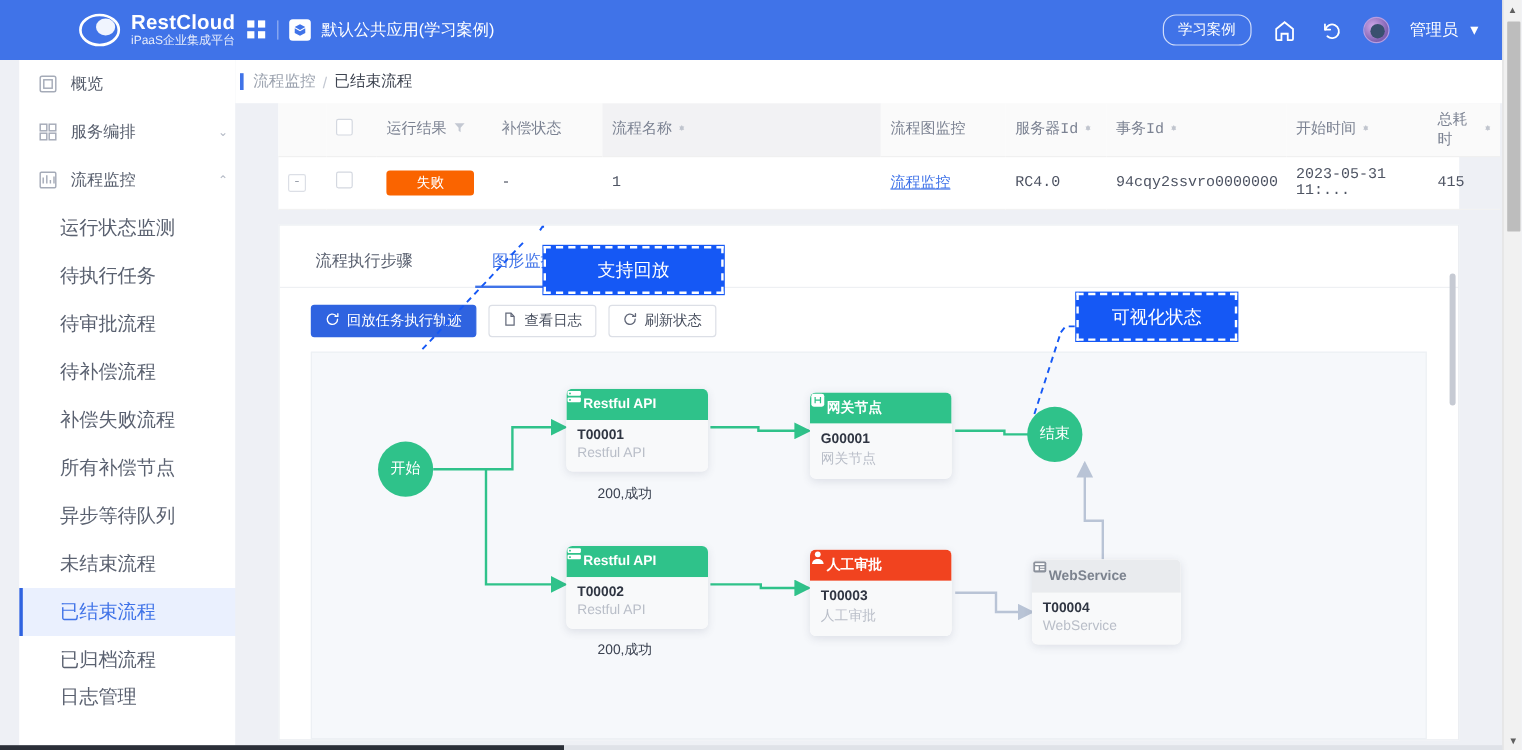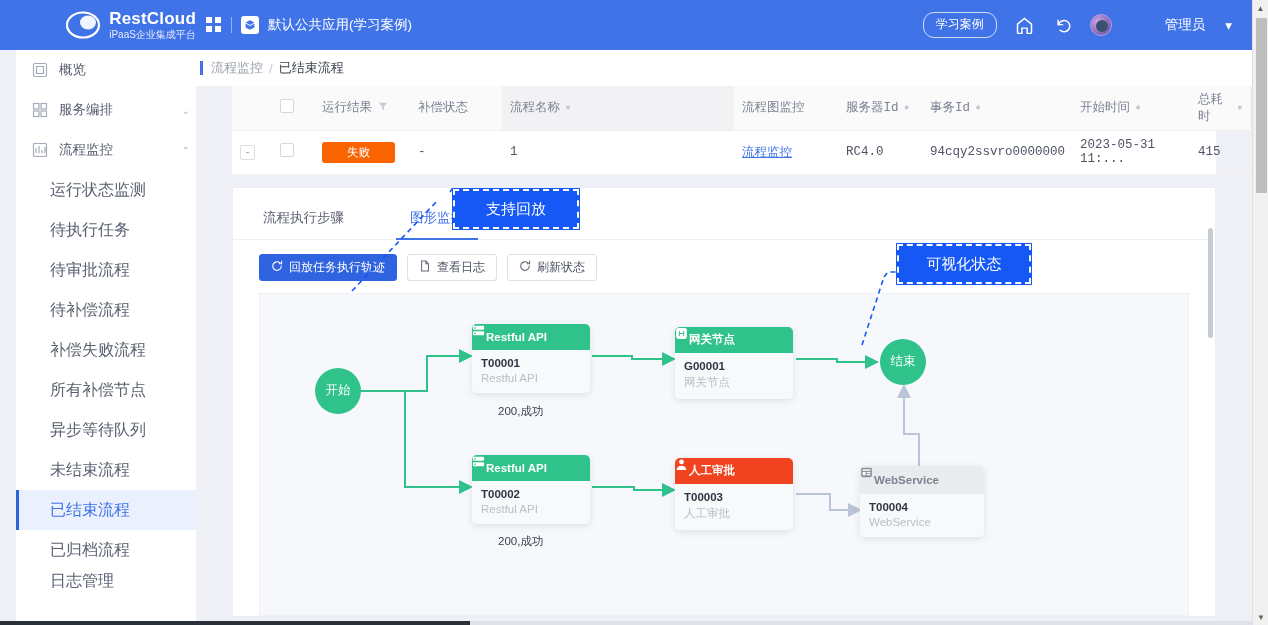--- a/index.html
+++ b/index.html
@@ -43,21 +43,21 @@
   .ticon { color: #fff; cursor: pointer; display: flex; align-items: center; }
   .avatar {
     width: 22px; height: 22px; border-radius: 50%;
     background: radial-gradient(circle at 35% 35%, #cfa8e8, #7d5fb0 70%);
     border: 1px solid #b79de0; overflow: hidden; position: relative;
   }
   .avatar::after {
     content:""; position:absolute; left:5px; top:5px; width:12px; height:12px;
     border-radius:50%; background:#39506e;
   }
-  .user-name { color: #fff; font-size: 13.5px; display:flex; align-items:center; gap:20px; cursor:pointer;margin-left:36px; }
+  .user-name { color: #fff; font-size: 13.5px; display:flex; align-items:center; gap:10px; cursor:pointer; }
 
   
   .sidebar {
     position: absolute; top: 50px; left: 16px; width: 196px; height: 575px;
     background: #fff; border-right: 6px solid #ec4899; overflow: hidden;
   }
   .nav-top {
     display: flex; align-items: center; height: 40px; padding: 0 16px;
     font-size: 13.5px; color: #555c6b; cursor: pointer;
   }
@@ -538,21 +538,21 @@
               </svg>
             </span>
             <span>网关节点</span>
           </div>
           <div class="nb tint">
             <div class="nid">G00001</div>
             <div class="nsub">网关节点</div>
           </div>
         </div>
 
-        <div class="circle" style="left:620px; top:45px;">
+        <div class="circle" style="left:596px; top:45px;">
           <span>结束</span>
         </div>
 
         <div class="node green" style="left:212px; top:161px;">
           <div class="nh">
             <span>
               <svg width="13" height="13" viewBox="0 0 14 14" fill="#ffffff">
                 <rect x="1" y="2" width="12" height="4.2" rx="1"></rect>
                   <rect x="1" y="7.8" width="12" height="4.2" rx="1"></rect>
                 <rect x="2.4" y="3.5" width="1.6" height="1.4" fill="#2fc28a"></rect>
@@ -610,21 +610,21 @@
     </div>
   </div>
 
   <svg class="leader" width="1268" height="625" style="left:0;top:0;">
     <path d="M352,291 L438,200" stroke="#1558f5" stroke-width="1.6" fill="none" stroke-dasharray="5 4"></path>
     <path d="M450,192 L452,189 L456,189" stroke="#1558f5" stroke-width="1.6" fill="none" stroke-dasharray="5 4"></path>
     <path d="M862,345 L884,277" stroke="#1558f5" stroke-width="1.6" fill="none" stroke-dasharray="5 4"></path>
     <path d="M884,277 L888,272 L896,272" stroke="#1558f5" stroke-width="1.6" fill="none" stroke-dasharray="5 4"></path>
   </svg>
 
-  <div class="callout" style="left:452px; top:188px; width:128px; height:42px;">
+  <div class="callout" style="left:452px; top:204px; width:152px; height:42px;">
     <span>支持回放</span>
   </div>
   <div class="callout" style="left:896px; top:243px; width:136px; height:42px;">
     <span>可视化状态</span>
   </div>
 
   <div class="vscroll-outer">
     <div class="vscroll-arrow">▲</div>
     <div class="vscroll-thumb"></div>
     <div class="vscroll-arrow" style="position:absolute;bottom:0;left:0;width:16px;">▼</div>

